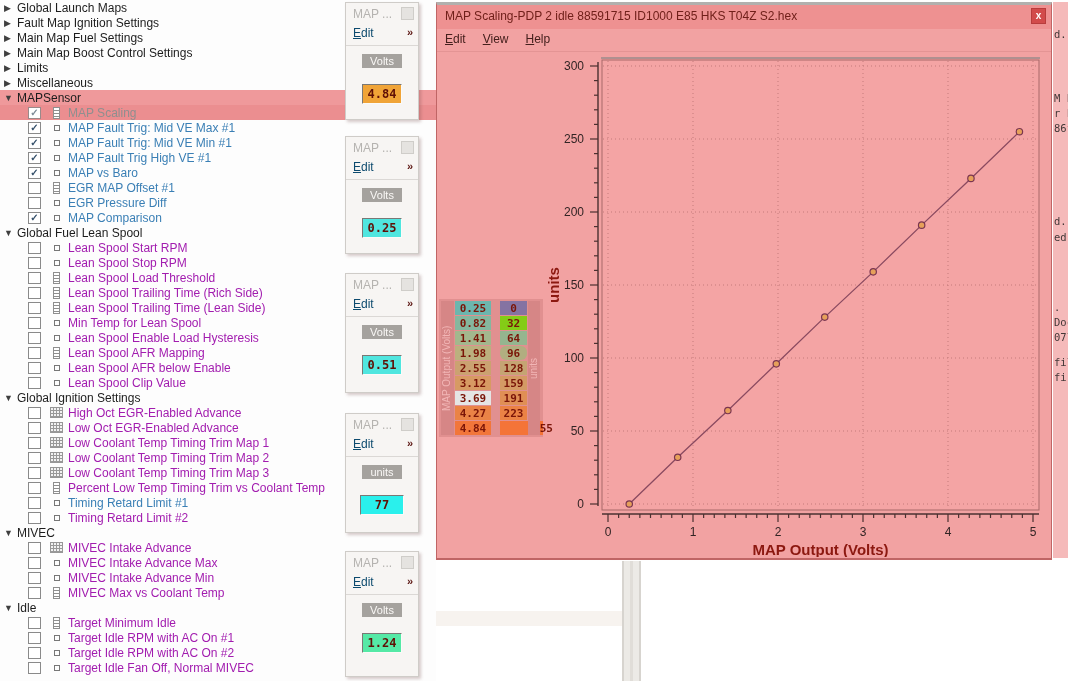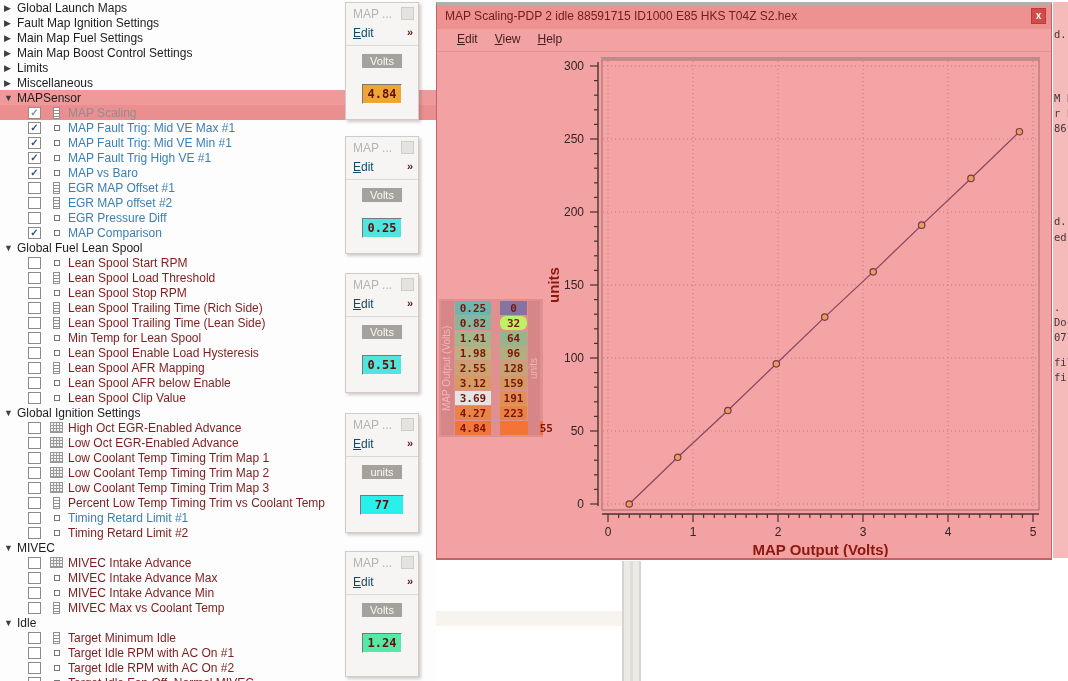--- a/index.html
+++ b/index.html
@@ -19,21 +19,21 @@
       color:#35506b;font-weight:bold;}
   .trow.hl2 .cb{border-color:#9a8a8a;color:#7e8c98;}
   .islot{flex:0 0 15px;width:15px;display:flex;justify-content:center;align-items:center;}
   .ic-s{width:4px;height:4px;border:1px solid #777;}
   .ic-1{width:7px;height:12px;border:1px solid #8f8f8f;box-sizing:border-box;
         background:repeating-linear-gradient(to bottom,#ffffff 0 2px,#8f8f8f 2px 3px);}
   .ic-3{width:13px;height:11px;border:1px solid #979797;box-sizing:border-box;background-color:#f2f2f2;
         background-image:repeating-linear-gradient(to right,transparent 0 2px,#999 2px 3px),
                          repeating-linear-gradient(to bottom,transparent 0 2px,#999 2px 3px);}
   .ilabel{margin-left:4px;}
-  .col-b{color:#3a7fb5;} .col-k{color:#7f1d1d;} .col-g{color:#8f8f8f;}
+  .col-b{color:#3a7fb5;} .col-k{color:#a21caf;} .col-g{color:#8f8f8f;}
   
   .mini-window{position:absolute;left:345px;width:74px;background:#f7f5f3;border:1px solid #cfccc8;
       box-sizing:border-box;box-shadow:2px 2px 3px rgba(110,70,70,.28);}
   .mw-title{position:relative;height:22px;}
   .mw-title-text{position:absolute;left:7px;top:4px;font-size:12px;color:#b5b3b0;}
   .mw-close{position:absolute;right:4px;top:4px;width:13px;height:13px;background:#e5e3e0;
       border:1px solid #cfcdc9;box-sizing:border-box;}
   .mw-menu{position:relative;height:20px;border-bottom:1px solid #dbd8d5;}
   .mw-menu-edit{position:absolute;left:7px;top:1px;font-size:12px;color:#0c4a6e;}
   .mw-overflow{position:absolute;right:5px;top:1px;font-size:11px;font-weight:bold;color:#5c1612;}
@@ -44,21 +44,21 @@
       color:#5f1006;padding:2px 5px;border:1px solid;border-color:#7a7875 #fbfaf8 #fbfaf8 #7a7875;}
   .mw-value.wide{padding:2px 14px;}
   
   #main-window{position:absolute;left:436px;top:2px;width:616px;height:558px;background:#f2a2a2;
       border:1px solid #c06565;border-top:3px solid #b2b0ae;border-bottom:2px solid #c06565;box-sizing:border-box;}
   #mw-titlebar{position:relative;height:24px;background:#ee9191;}
   #mw-title{position:absolute;left:8px;top:4px;font-size:12px;color:#70201a;}
   #mw-closebtn{position:absolute;right:5px;top:3px;width:15px;height:16px;background:#d24b4b;
       border:1px solid #b83c3c;box-sizing:border-box;color:#ffffff;font-size:10px;font-weight:bold;
       text-align:center;line-height:14px;}
-  #mw-menubar{height:22px;padding-left:20px;border-bottom:1px solid #e49494;}
+  #mw-menubar{height:22px;padding-left:8px;border-bottom:1px solid #e49494;}
   .mw-menu-item{display:inline-block;margin-right:17px;margin-top:3px;font-size:12px;color:#45201d;}
   #mw-body{position:relative;height:509px;}
   
   #axis-table{position:absolute;left:2px;top:247px;width:104px;height:138px;background:#e19090;
       padding:2px;box-sizing:border-box;display:flex;gap:1px;}
   .vheader{background:#d68686;color:#f2b6b6;font-size:10px;writing-mode:vertical-rl;
       transform:rotate(180deg);text-align:center;}
   .vh1{width:13px;} .vh2{width:12px;}
   .tcol{display:flex;flex-direction:column;gap:1px;}
   .tcol1{width:36px;} .tgap{width:7px;} .tcol2{width:27px;}
@@ -145,27 +145,20 @@
     <div class="trow item">
       <span class="cb"></span>
       <span class="islot">
         <span class="ic-1"></span>
       </span>
       <span class="ilabel col-b">EGR MAP Offset #1</span>
     </div>
     <div class="trow item">
       <span class="cb"></span>
       <span class="islot">
-        <span class="ic-1"></span>
-      </span>
-      <span class="ilabel col-b">EGR MAP offset #2</span>
-    </div>
-    <div class="trow item">
-      <span class="cb"></span>
-      <span class="islot">
         <span class="ic-s"></span>
       </span>
       <span class="ilabel col-b">EGR Pressure Diff</span>
     </div>
     <div class="trow item">
       <span class="cb">✓</span>
       <span class="islot">
         <span class="ic-s"></span>
       </span>
       <span class="ilabel col-b">MAP Comparison</span>
@@ -177,30 +170,30 @@
     <div class="trow item">
       <span class="cb"></span>
       <span class="islot">
         <span class="ic-s"></span>
       </span>
       <span class="ilabel col-k">Lean Spool Start RPM</span>
     </div>
     <div class="trow item">
       <span class="cb"></span>
       <span class="islot">
+        <span class="ic-s"></span>
+      </span>
+      <span class="ilabel col-k">Lean Spool Stop RPM</span>
+    </div>
+    <div class="trow item">
+      <span class="cb"></span>
+      <span class="islot">
         <span class="ic-1"></span>
       </span>
       <span class="ilabel col-k">Lean Spool Load Threshold</span>
-    </div>
-    <div class="trow item">
-      <span class="cb"></span>
-      <span class="islot">
-        <span class="ic-s"></span>
-      </span>
-      <span class="ilabel col-k">Lean Spool Stop RPM</span>
     </div>
     <div class="trow item">
       <span class="cb"></span>
       <span class="islot">
         <span class="ic-1"></span>
       </span>
       <span class="ilabel col-k">Lean Spool Trailing Time (Rich Side)</span>
     </div>
     <div class="trow item">
       <span class="cb"></span>
@@ -449,23 +442,23 @@
           <div class="tcell" style="background: rgb(187, 176, 126);">1.98</div>
           <div class="tcell" style="background: rgb(203, 162, 113);">2.55</div>
           <div class="tcell" style="background: rgb(215, 154, 99);">3.12</div>
           <div class="tcell" style="background: #e5e5e5;">3.69</div>
           <div class="tcell" style="background: rgb(234, 131, 70);">4.27</div>
           <div class="tcell" style="background: rgb(242, 118, 58);">4.84</div>
         </div>
       <div class="tgap"></div>
       <div class="tcol tcol2">
           <div class="tcell" style="background: rgb(133, 115, 162);">0</div>
-          <div class="tcell" style="background: #bef264; border-radius: 6px;">32</div>
+          <div class="tcell" style="background: #84cc16;">32</div>
           <div class="tcell" style="background: rgb(149, 181, 143);">64</div>
-          <div class="tcell" style="background: rgb(177, 174, 128);">96</div>
+          <div class="tcell" style="background: rgb(177, 174, 128); border-radius: 6px;">96</div>
           <div class="tcell" style="background: rgb(197, 164, 115); text-align: center;">128</div>
           <div class="tcell" style="background: rgb(212, 154, 100);">159</div>
           <div class="tcell" style="background: rgb(224, 143, 85);">191</div>
           <div class="tcell" style="background: rgb(235, 130, 69);">223</div>
           <div class="tcell" style="background: rgb(244, 116, 56); padding-left: 43px;">255</div>
         </div>
       <div class="vheader vh2">units</div>
     </div>
     <svg id="chart-svg" width="505" height="505" viewBox="0 0 505 505">
         <line x1="56" y1="6" x2="495" y2="6" stroke="#9a8a8a" stroke-width="1.5"></line>

